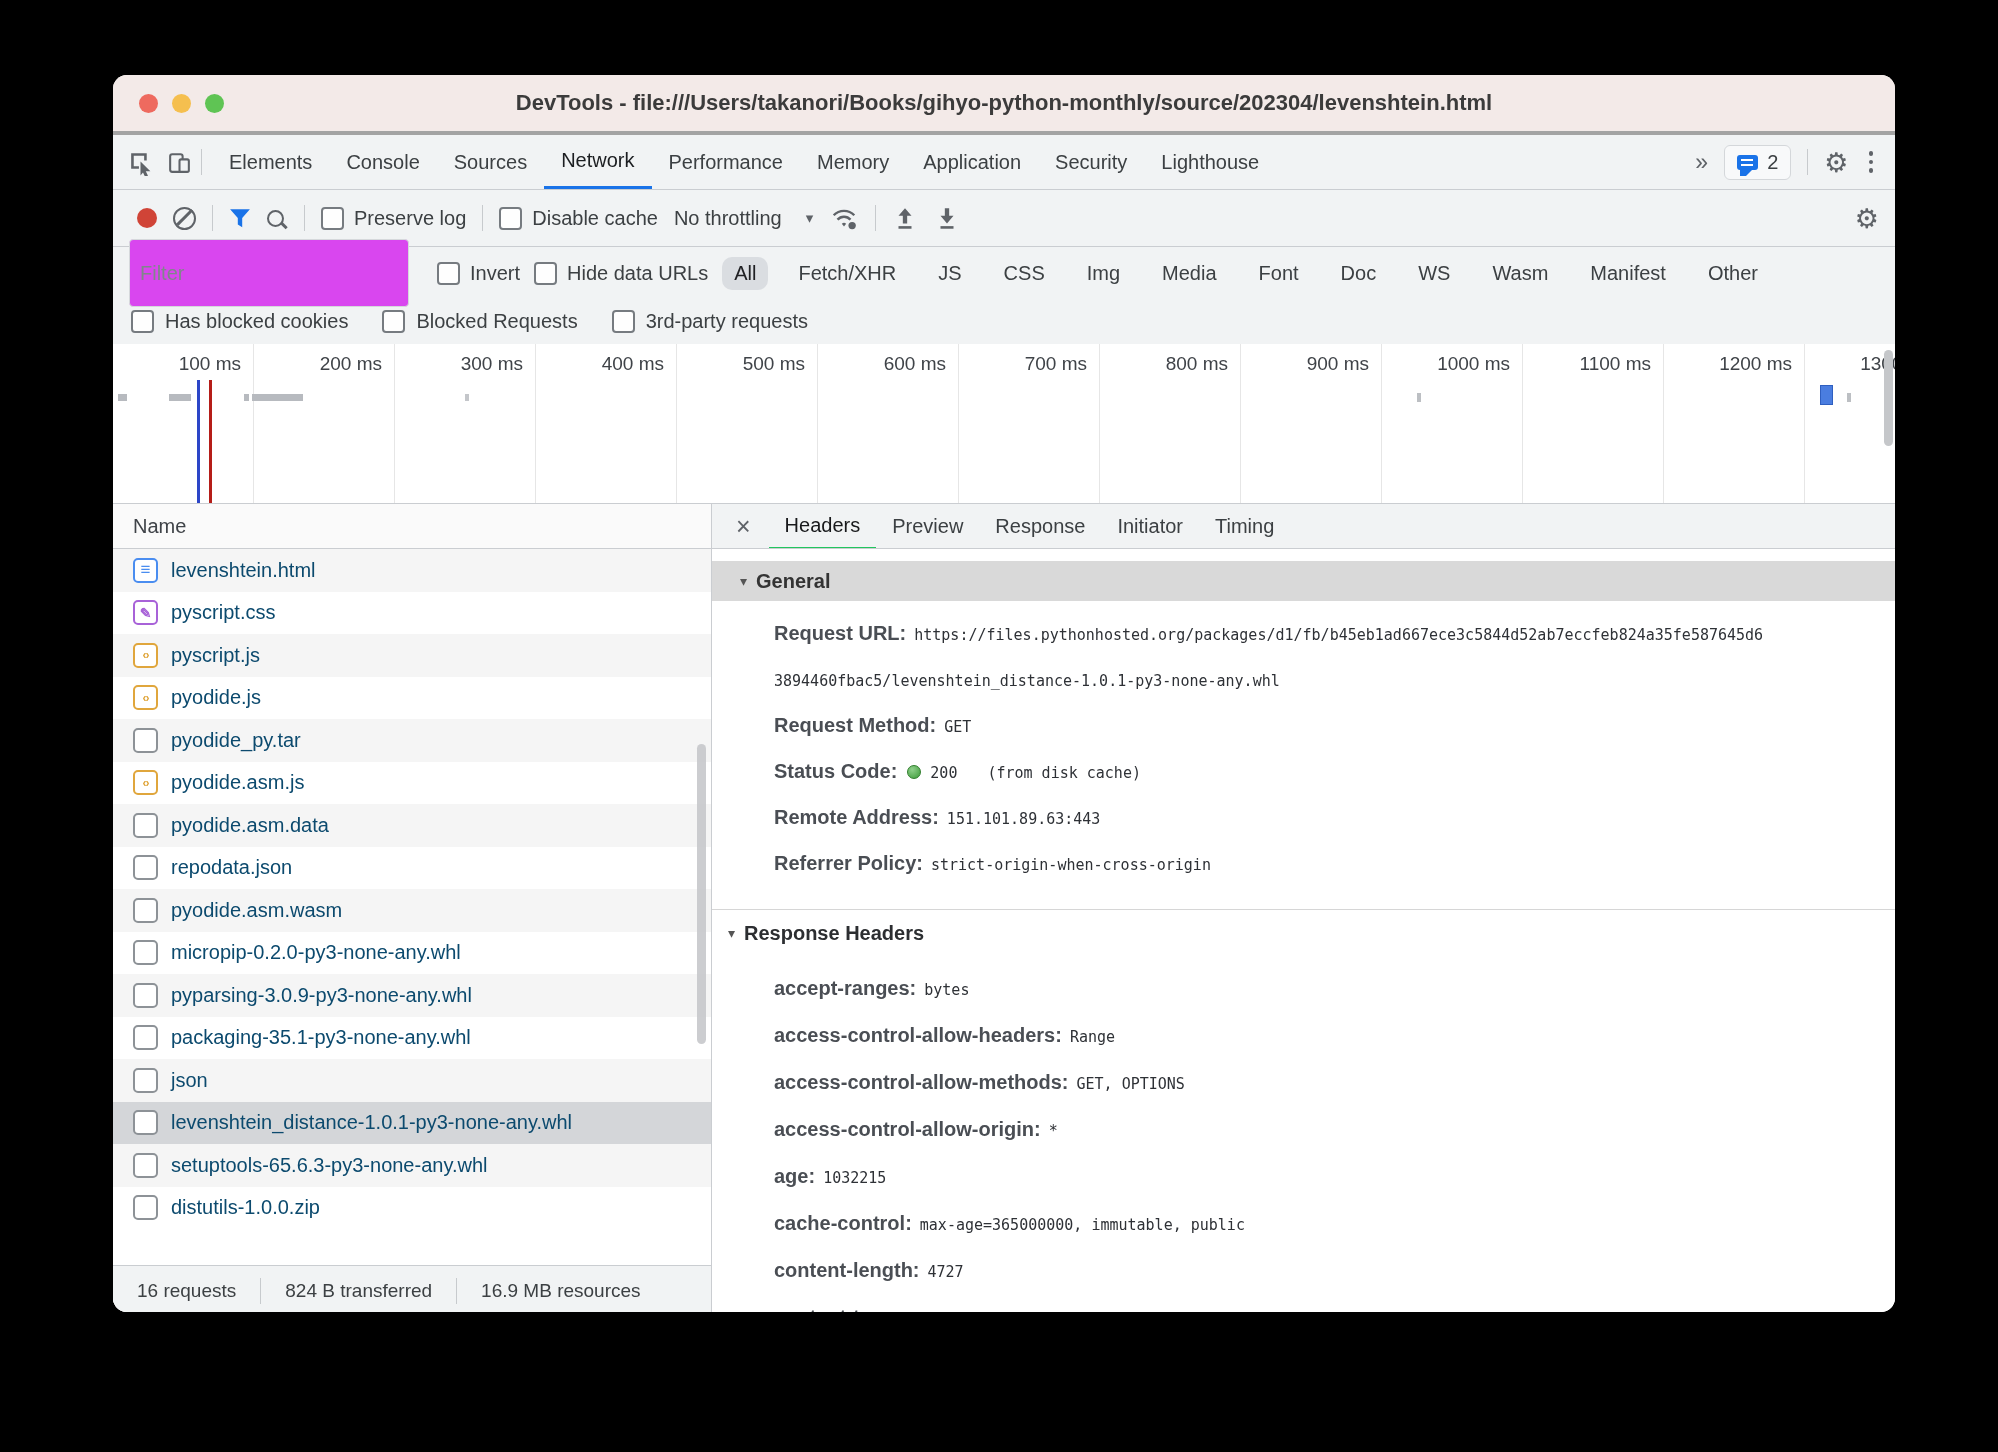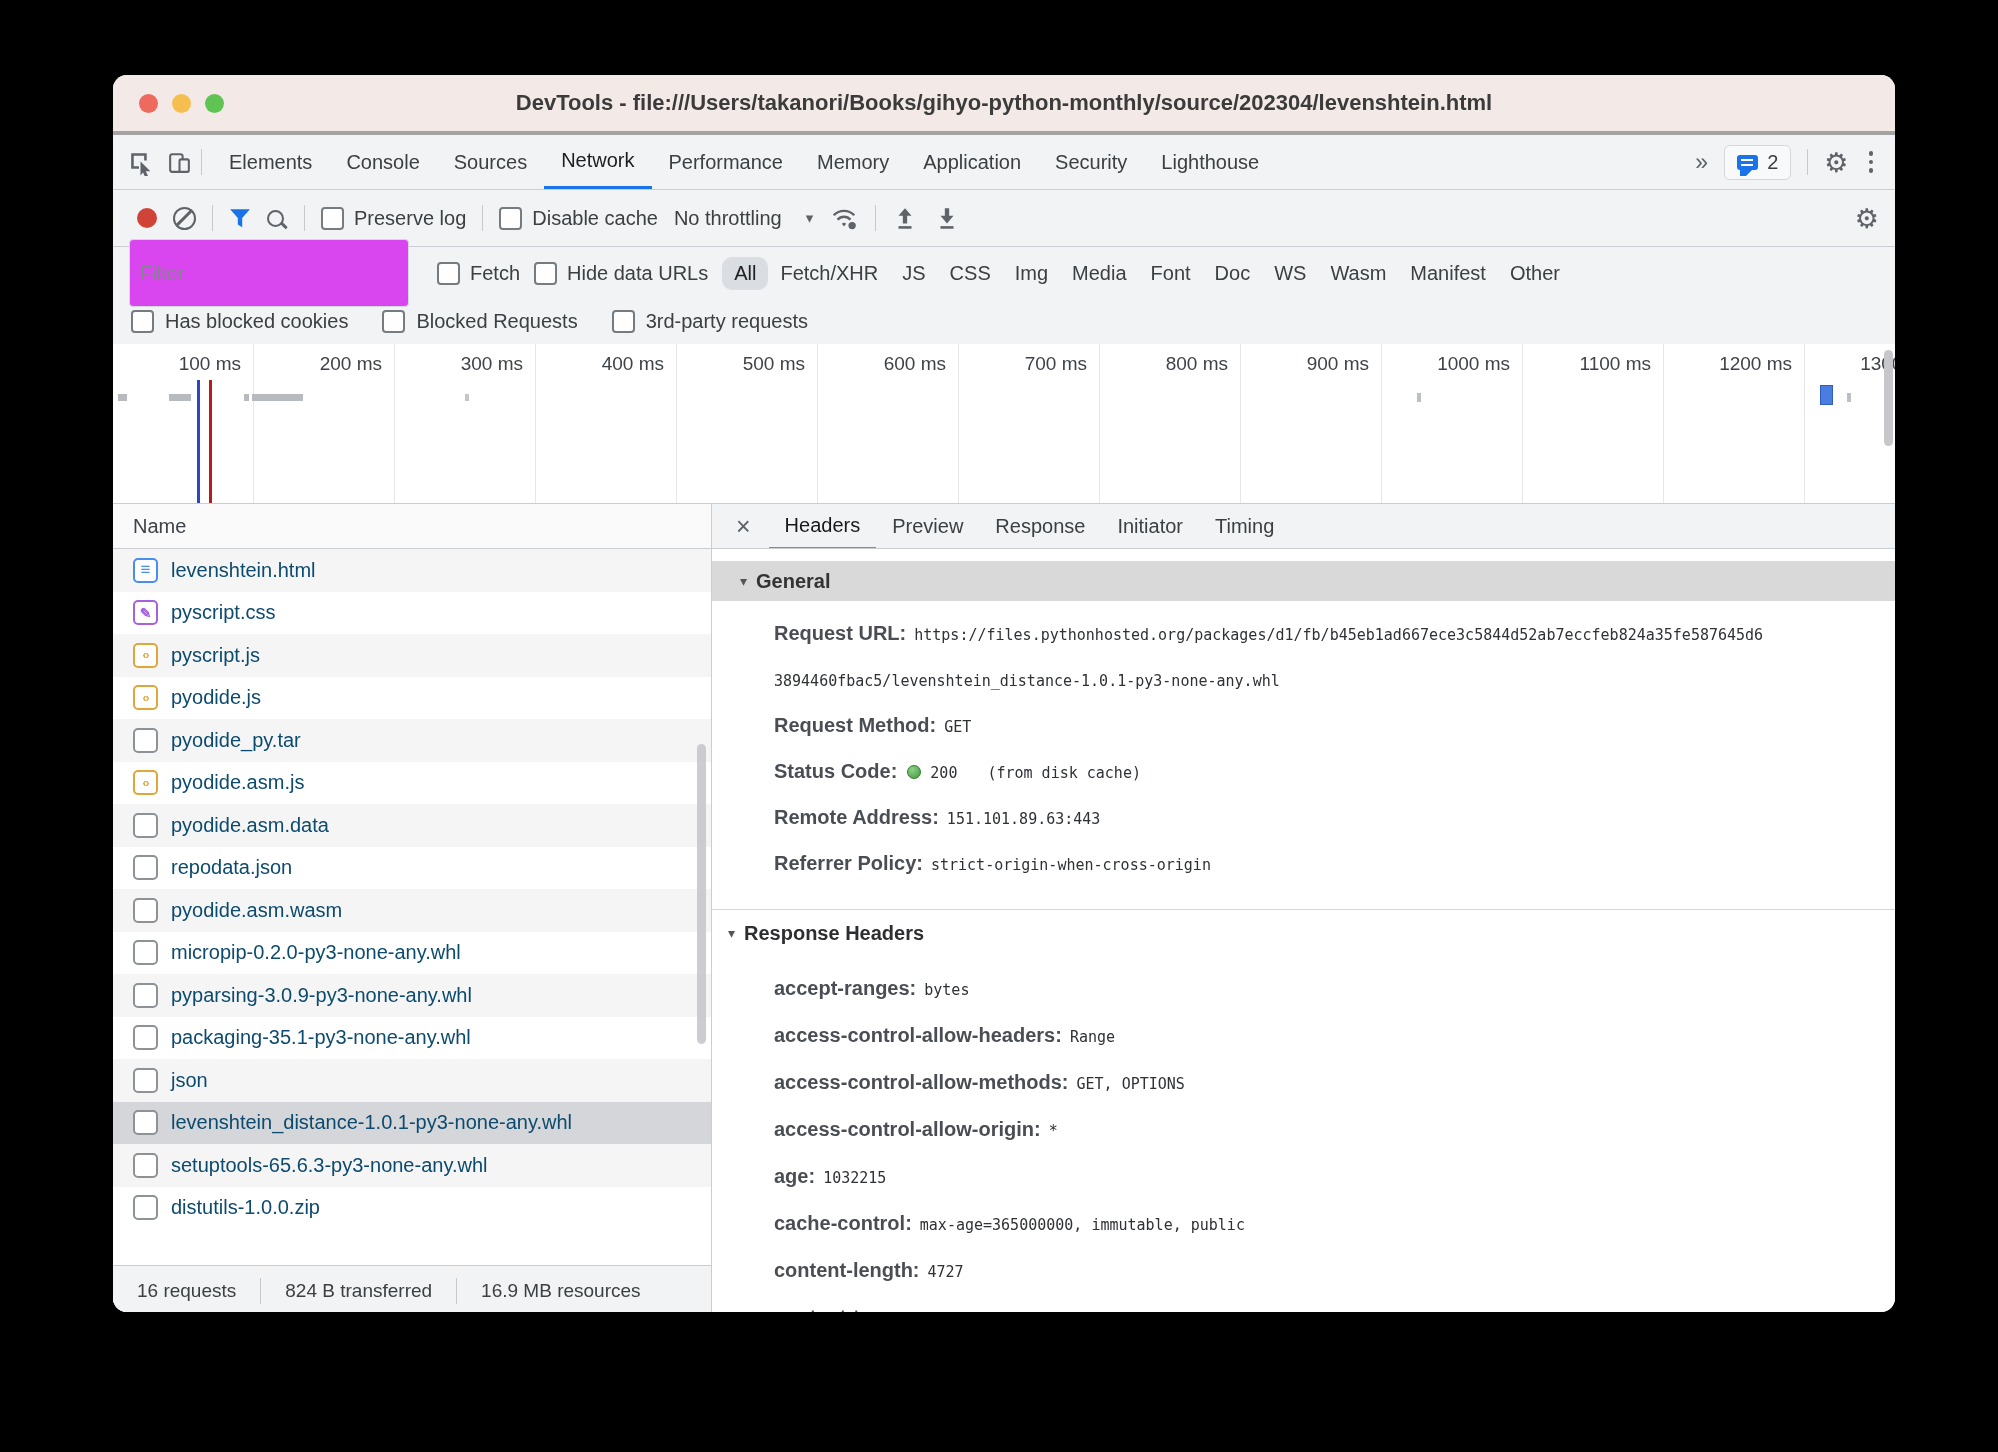--- a/index.html
+++ b/index.html
@@ -44,21 +44,21 @@
   .search-ic::after{content:"";position:absolute;left:11px;top:12px;width:8px;height:2.5px;background:#5f6368;transform:rotate(45deg);}
   .chk{width:19px;height:19px;border:2px solid #767b80;border-radius:4px;background:#fefefe;flex:none;}
   .ctrl{display:flex;align-items:center;gap:10px;}
   .dd-arrow{font-size:15px;color:#5f6368;margin-left:14px;}
   .push{margin-left:auto;}
   
   .filterrow{height:52px;background:#f1f3f4;display:flex;align-items:center;gap:14px;padding:0 16px;font-size:20px;color:#3c4043;}
   .filter-input{width:258px;height:34px;border:1px solid #d5d8db;border-radius:4px;background:#d946ef;
                 font-size:20px;padding:16px 10px;color:#202124;font-family:"Liberation Sans",sans-serif;outline:none;}
   .filter-input::placeholder{color:#80868b;}
-  .pills{display:flex;align-items:center;gap:0;}
+  .pills{display:flex;align-items:center;gap:18px;}
   .pill{padding:5px 12px;border-radius:10px;font-size:20px;color:#3c4043;}
   .pill.sel{background:#dadde1;color:#202124;}
   
   .optsrow{height:45px;background:#f1f3f4;display:flex;align-items:center;gap:34px;padding:0 18px;font-size:20px;color:#3c4043;}
   .opt{display:flex;align-items:center;gap:11px;}
   
   .timeline{height:160px;background:#fff;border-bottom:1px solid #cacdd1;position:relative;overflow:hidden;box-sizing:border-box;}
   .tl-cells{display:flex;height:100%;}
   .tl-cell{flex:none;width:141px;border-right:1px solid #e6e6e6;box-sizing:border-box;
            font-size:19px;color:#3f4348;text-align:right;padding:9px 12px 0 0;}
@@ -246,21 +246,21 @@
             <rect x="6" y="19.5" width="12" height="2.4" fill="#5f6368"></rect>
           </svg>
       </span>
       <span class="push gear">⚙</span>
     </div>
 
     <div class="filterrow">
       <input class="filter-input" placeholder="Filter" style="">
       <span class="ctrl" style="margin-left:14px;">
         <span class="chk"></span>
-        <span>Fetch</span>
+        <span>Invert</span>
       </span>
       <span class="ctrl">
         <span class="chk"></span>
         <span>Hide data URLs</span>
       </span>
       <div class="pills">
 
           <span class="pill sel"><span>All</span></span>
 
           <span class="pill"><span>Fetch/XHR</span></span>

